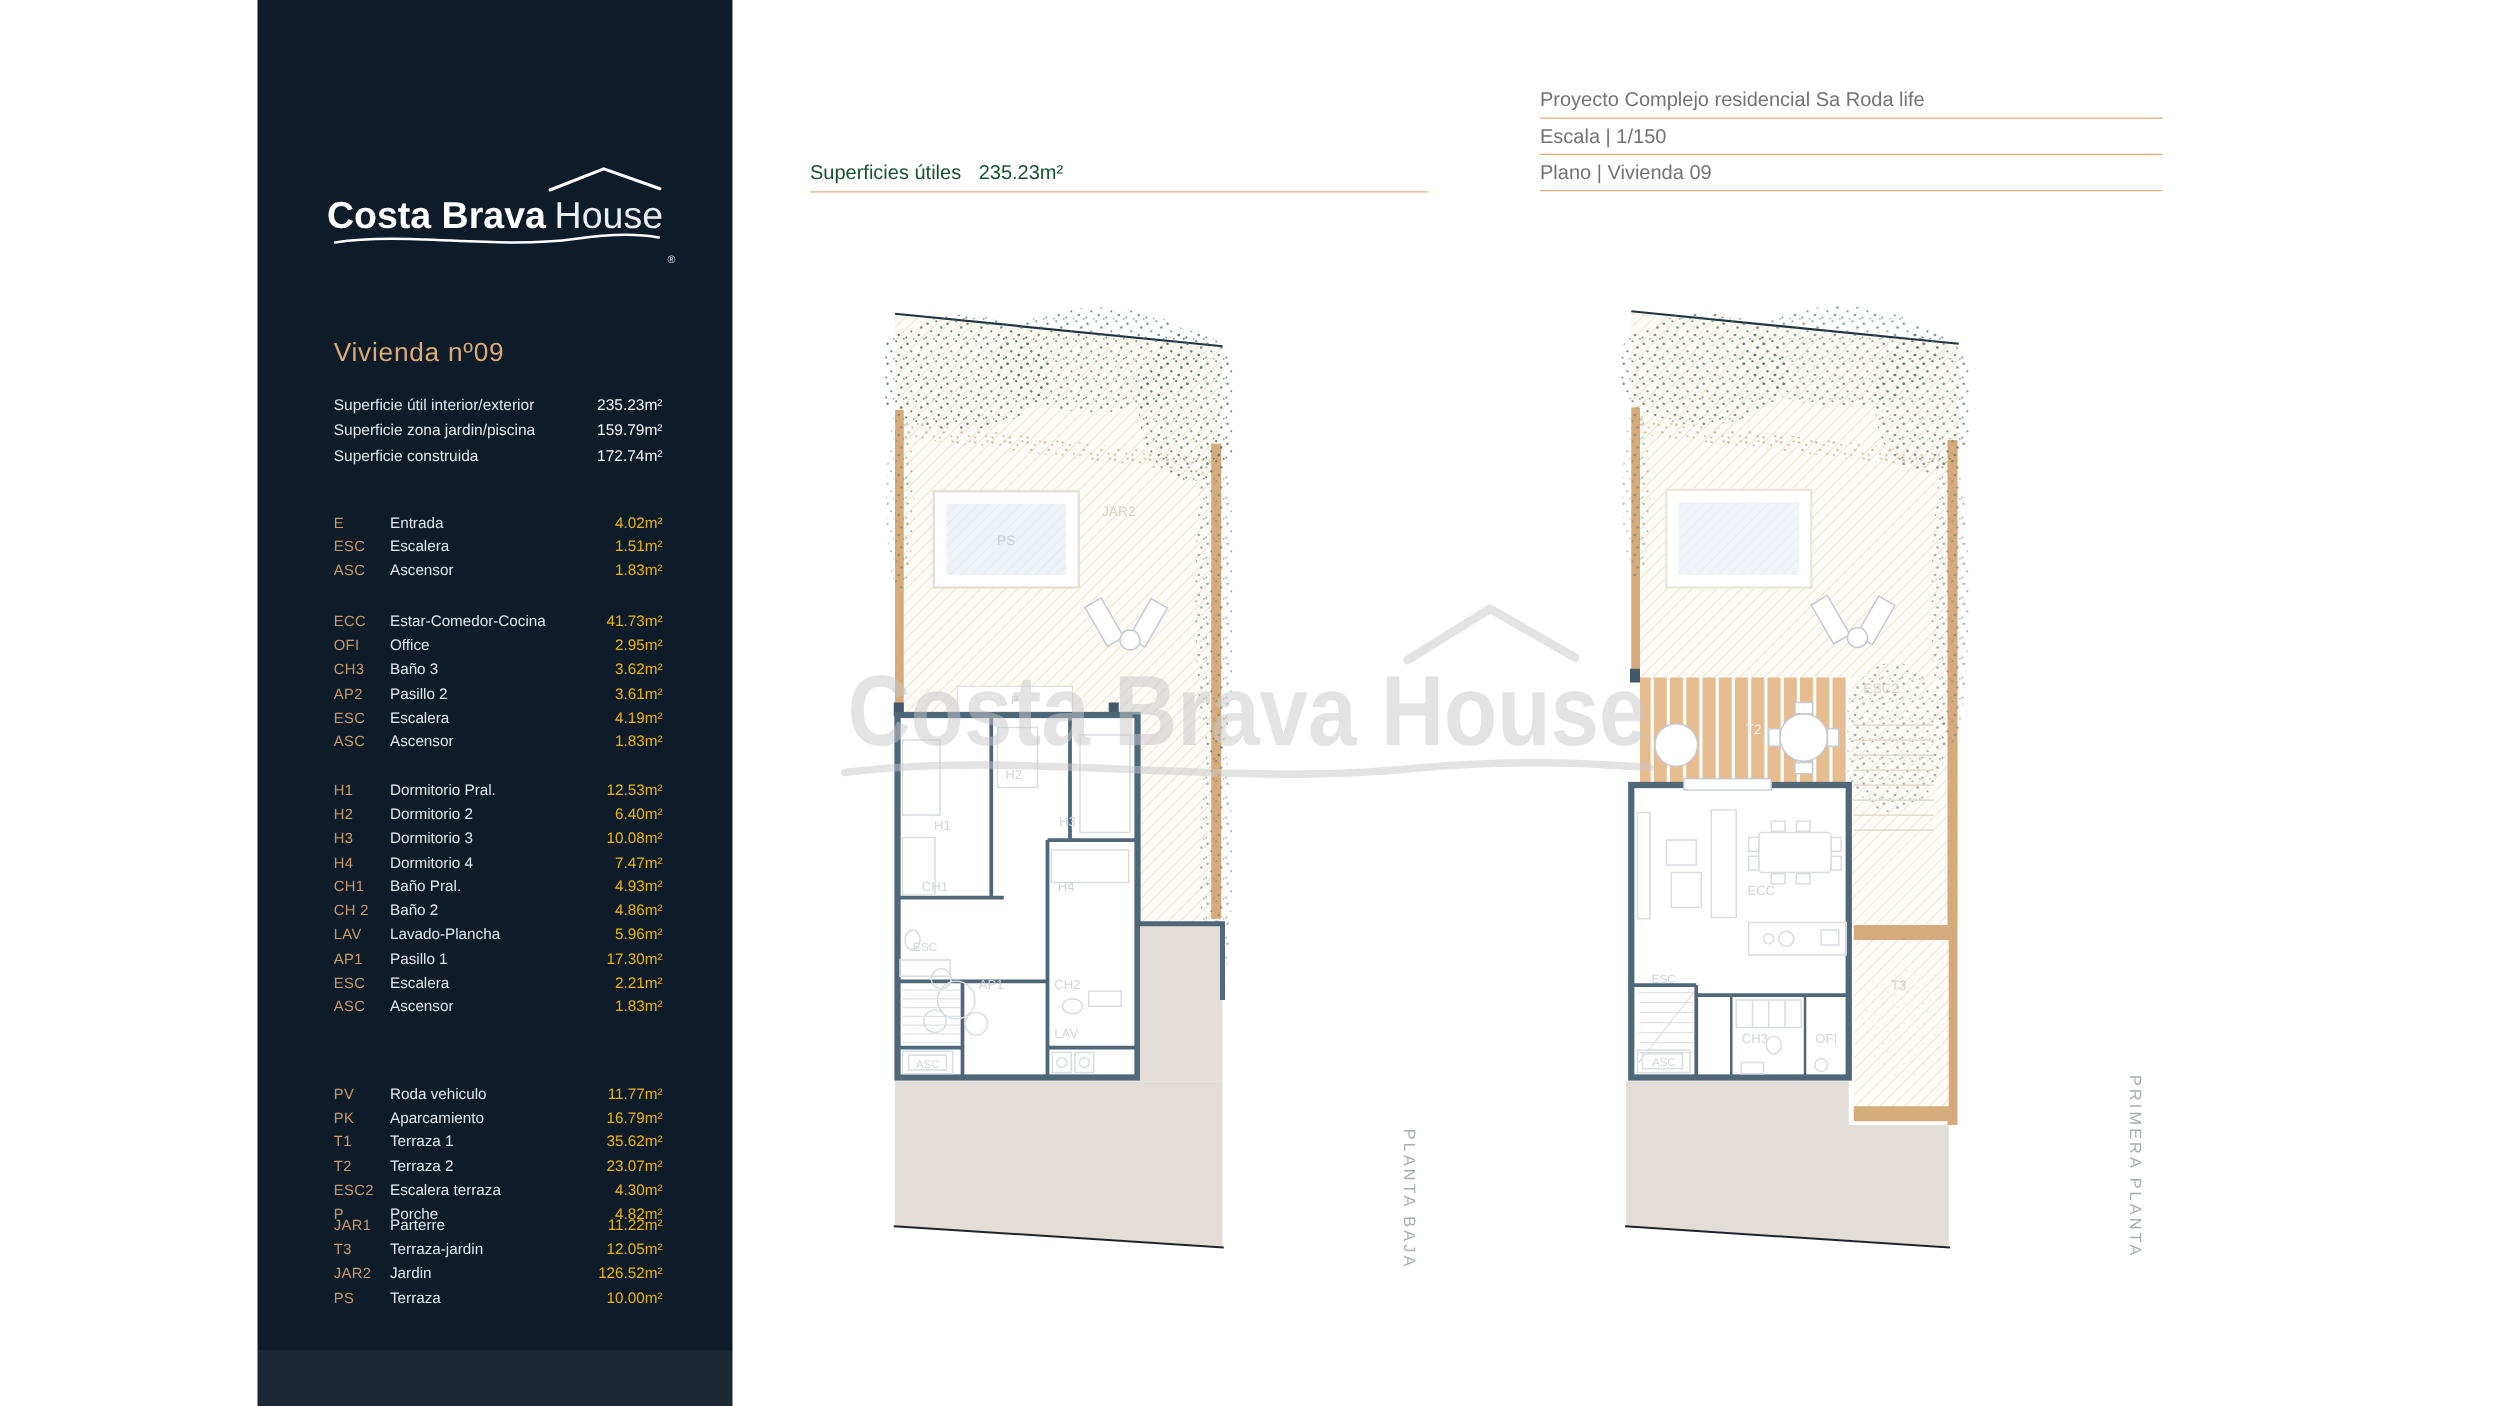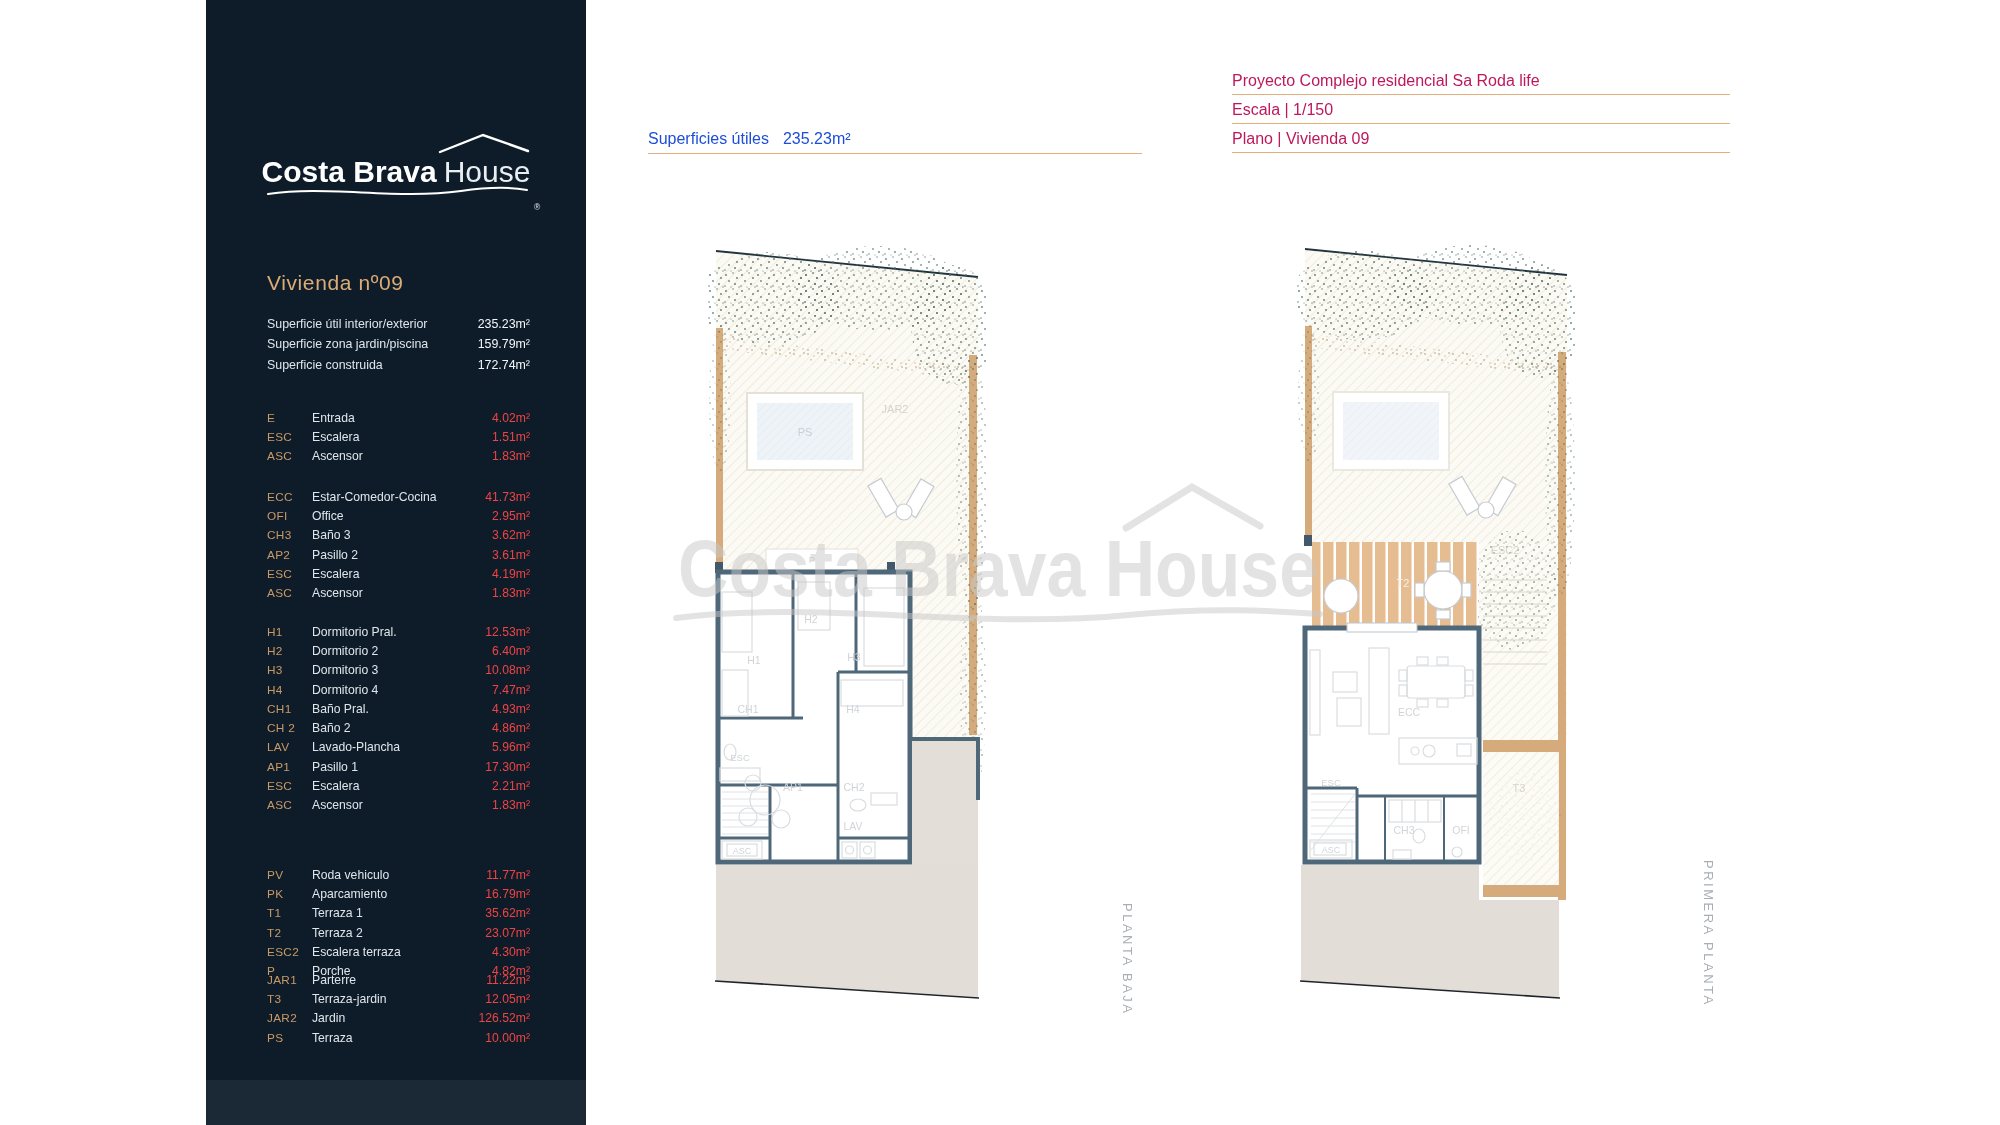--- a/index.html
+++ b/index.html
@@ -10,26 +10,26 @@
   
   .sidebar{position:absolute;left:206px;top:0;width:380px;height:1125px;background:#0e1c2a}
   .sidebar-footer{position:absolute;left:0;bottom:0;width:100%;height:45px;background:rgba(255,255,255,.055)}
   .logo{position:absolute;left:40px;top:130px;width:300px;height:84px}
   .viv-title{position:absolute;left:61px;top:271px;font-size:21px;letter-spacing:.6px;color:#dcab76;font-weight:400}
   .block{position:absolute;left:61px;right:56px}
   .sumrow{display:flex;align-items:flex-end;height:20.5px;font-size:12.4px;color:#dfe6eb}
   .sumrow .val{margin-left:auto;color:#f3f6f8}
   .srow{display:flex;align-items:center;height:19.3px;font-size:12.2px;color:#dfe6eb}
   .srow .code{width:45px;color:#c99a66;font-size:11.8px;letter-spacing:.3px}
-  .srow .val{margin-left:auto;color:#ef4444}
+  .srow .val{margin-left:auto;color:#eab308}
   
-  .header{position:absolute;left:1232px;top:72px;width:498px;font-size:16px;color:#be185d}
+  .header{position:absolute;left:1232px;top:72px;width:498px;font-size:16px;color:#737373}
   .hline{padding-bottom:4px;border-bottom:1.5px solid #e3ae7a;margin-bottom:6px;white-space:nowrap}
   
-  .plan-header{position:absolute;left:648px;top:130px;width:494px;font-size:16px;color:#1d4ed8;padding-bottom:5px;border-bottom:1.5px solid #e3ae7a;white-space:nowrap}
+  .plan-header{position:absolute;left:648px;top:130px;width:494px;font-size:16px;color:#14532d;padding-bottom:5px;border-bottom:1.5px solid #e3ae7a;white-space:nowrap}
   .plan-header .ph-val{margin-left:14px}
   
   .plan{position:absolute;top:240px}
   #plan-left{left:708px}
   #plan-right{left:1297px}
   .caption{position:absolute;writing-mode:vertical-rl;font-size:13px;letter-spacing:2.5px;color:#a9aeb3;white-space:nowrap}
   #cap-left{left:1120px;top:903px}
   #cap-right{left:1701px;top:860px}
   .watermark{position:absolute;left:658px;top:420px;opacity:.5;pointer-events:none}
   svg text{font-family:"Liberation Sans",sans-serif}

